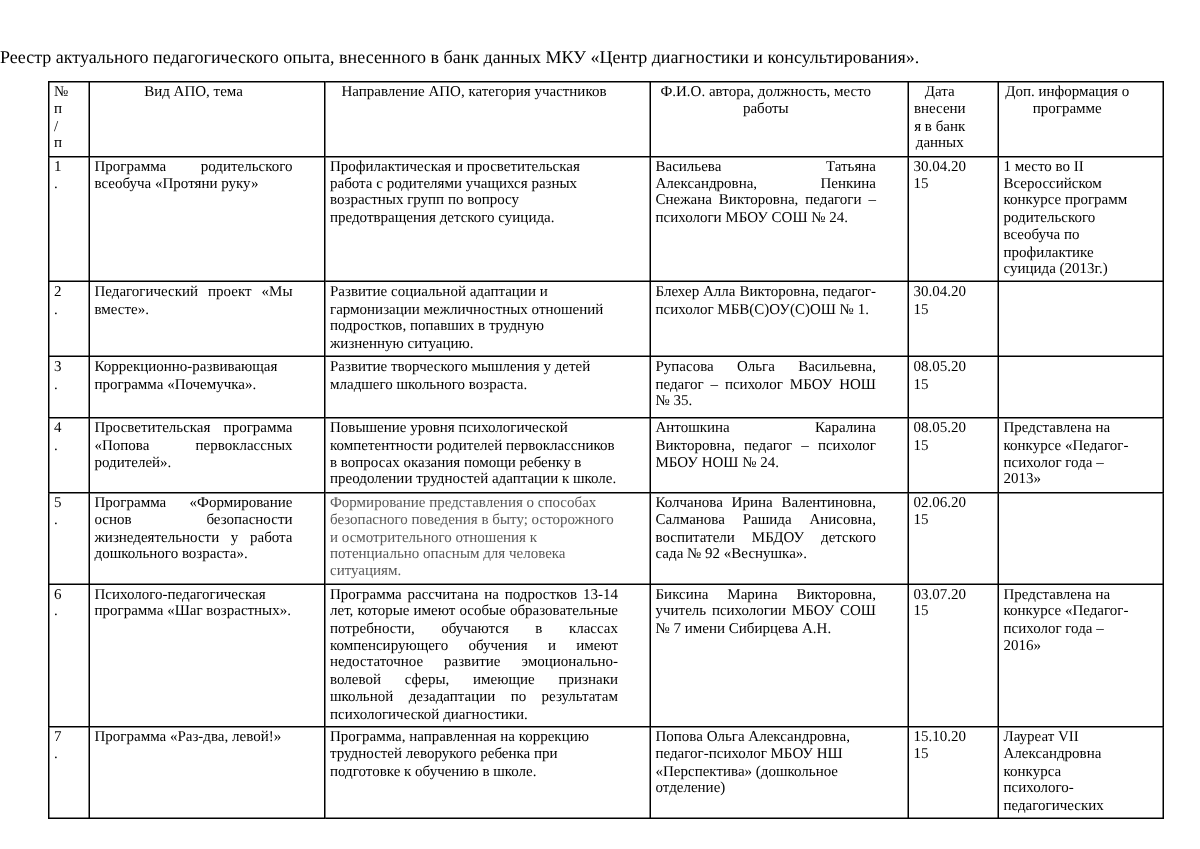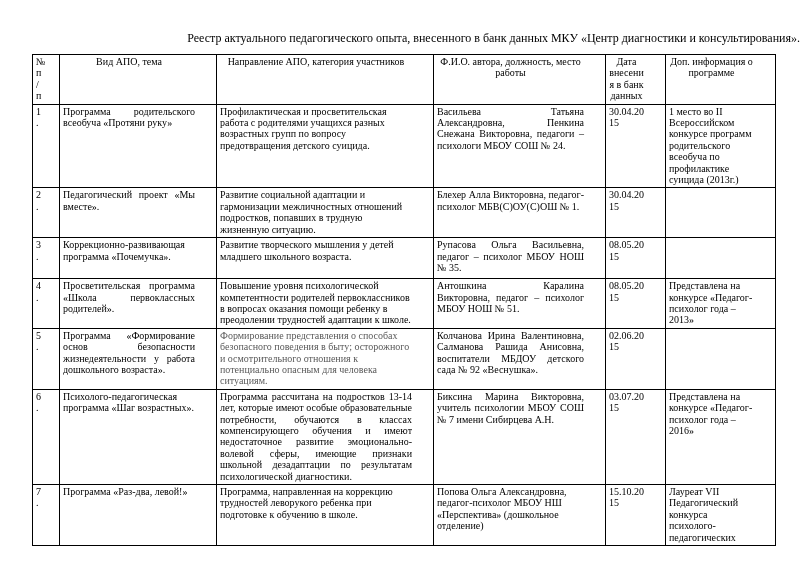--- a/index.html
+++ b/index.html
@@ -9,21 +9,21 @@
   }
   body {
     width: 800px;
     height: 566px;
     font-family: "Liberation Serif", "DejaVu Serif", serif;
     color: #000000;
     overflow: hidden;
   }
   .page-title {
     margin-top: 31px;
-    text-align: right;
+    text-align: left;
     font-size: 12px;
     line-height: 14px;
   }
   table.registry {
     border-collapse: collapse;
     table-layout: fixed;
     width: 743px;
     margin: 9px 0 0 32px;
   }
   table.registry th,
@@ -94,23 +94,23 @@
     <tr style="height:41px;">
       <td class="c-num">3.</td>
       <td>Коррекционно-развивающая программа «Почемучка».</td>
       <td>Развитие творческого мышления у детей младшего школьного возраста.</td>
       <td class="just">Рупасова Ольга Васильевна, педагог – психолог МБОУ НОШ № 35.</td>
       <td>08.05.2015</td>
       <td></td>
     </tr>
     <tr style="height:49px;">
       <td class="c-num">4.</td>
-      <td class="just">Просветительская программа «Школа первоклассных родителей».</td>
+      <td class="just">Просветительская программа «Попова первоклассных родителей».</td>
       <td>Повышение уровня психологической компетентности родителей первоклассников в вопросах оказания помощи ребенку в преодолении трудностей адаптации к школе.</td>
-      <td class="just">Антошкина Каралина Викторовна, педагог – психолог МБОУ НОШ № 51.</td>
+      <td class="just">Антошкина Каралина Викторовна, педагог – психолог МБОУ НОШ № 24.</td>
       <td>08.05.2015</td>
       <td>Представлена на конкурсе «Педагог-психолог года – 2013»</td>
     </tr>
     <tr style="height:60px;">
       <td class="c-num">5.</td>
       <td class="just">Программа «Формирование основ безопасности жизнедеятельности у работа дошкольного возраста».</td>
       <td class="muted">Формирование представления о способах безопасного поведения в быту; осторожного и осмотрительного отношения к потенциально опасным для человека ситуациям.</td>
       <td class="just">Колчанова Ирина Валентиновна, Салманова Рашида Анисовна, воспитатели МБДОУ детского сада № 92 «Веснушка».</td>
       <td>02.06.2015</td>
       <td></td>
@@ -122,16 +122,16 @@
       <td class="just">Биксина Марина Викторовна, учитель психологии МБОУ СОШ № 7 имени Сибирцева А.Н.</td>
       <td>03.07.2015</td>
       <td>Представлена на конкурсе «Педагог-психолог года – 2016»</td>
     </tr>
     <tr style="height:56px;">
       <td class="c-num">7.</td>
       <td>Программа «Раз-два, левой!»</td>
       <td>Программа, направленная на коррекцию трудностей леворукого ребенка при подготовке к обучению в школе.</td>
       <td>Попова Ольга Александровна, педагог-психолог МБОУ НШ «Перспектива» (дошкольное отделение)</td>
       <td>15.10.2015</td>
-      <td>Лауреат VII Педагогический конкурса психолого-педагогических</td>
+      <td>Лауреат VII Александровна конкурса психолого-педагогических</td>
     </tr>
   </tbody>
 </table>
 
 </body></html>

